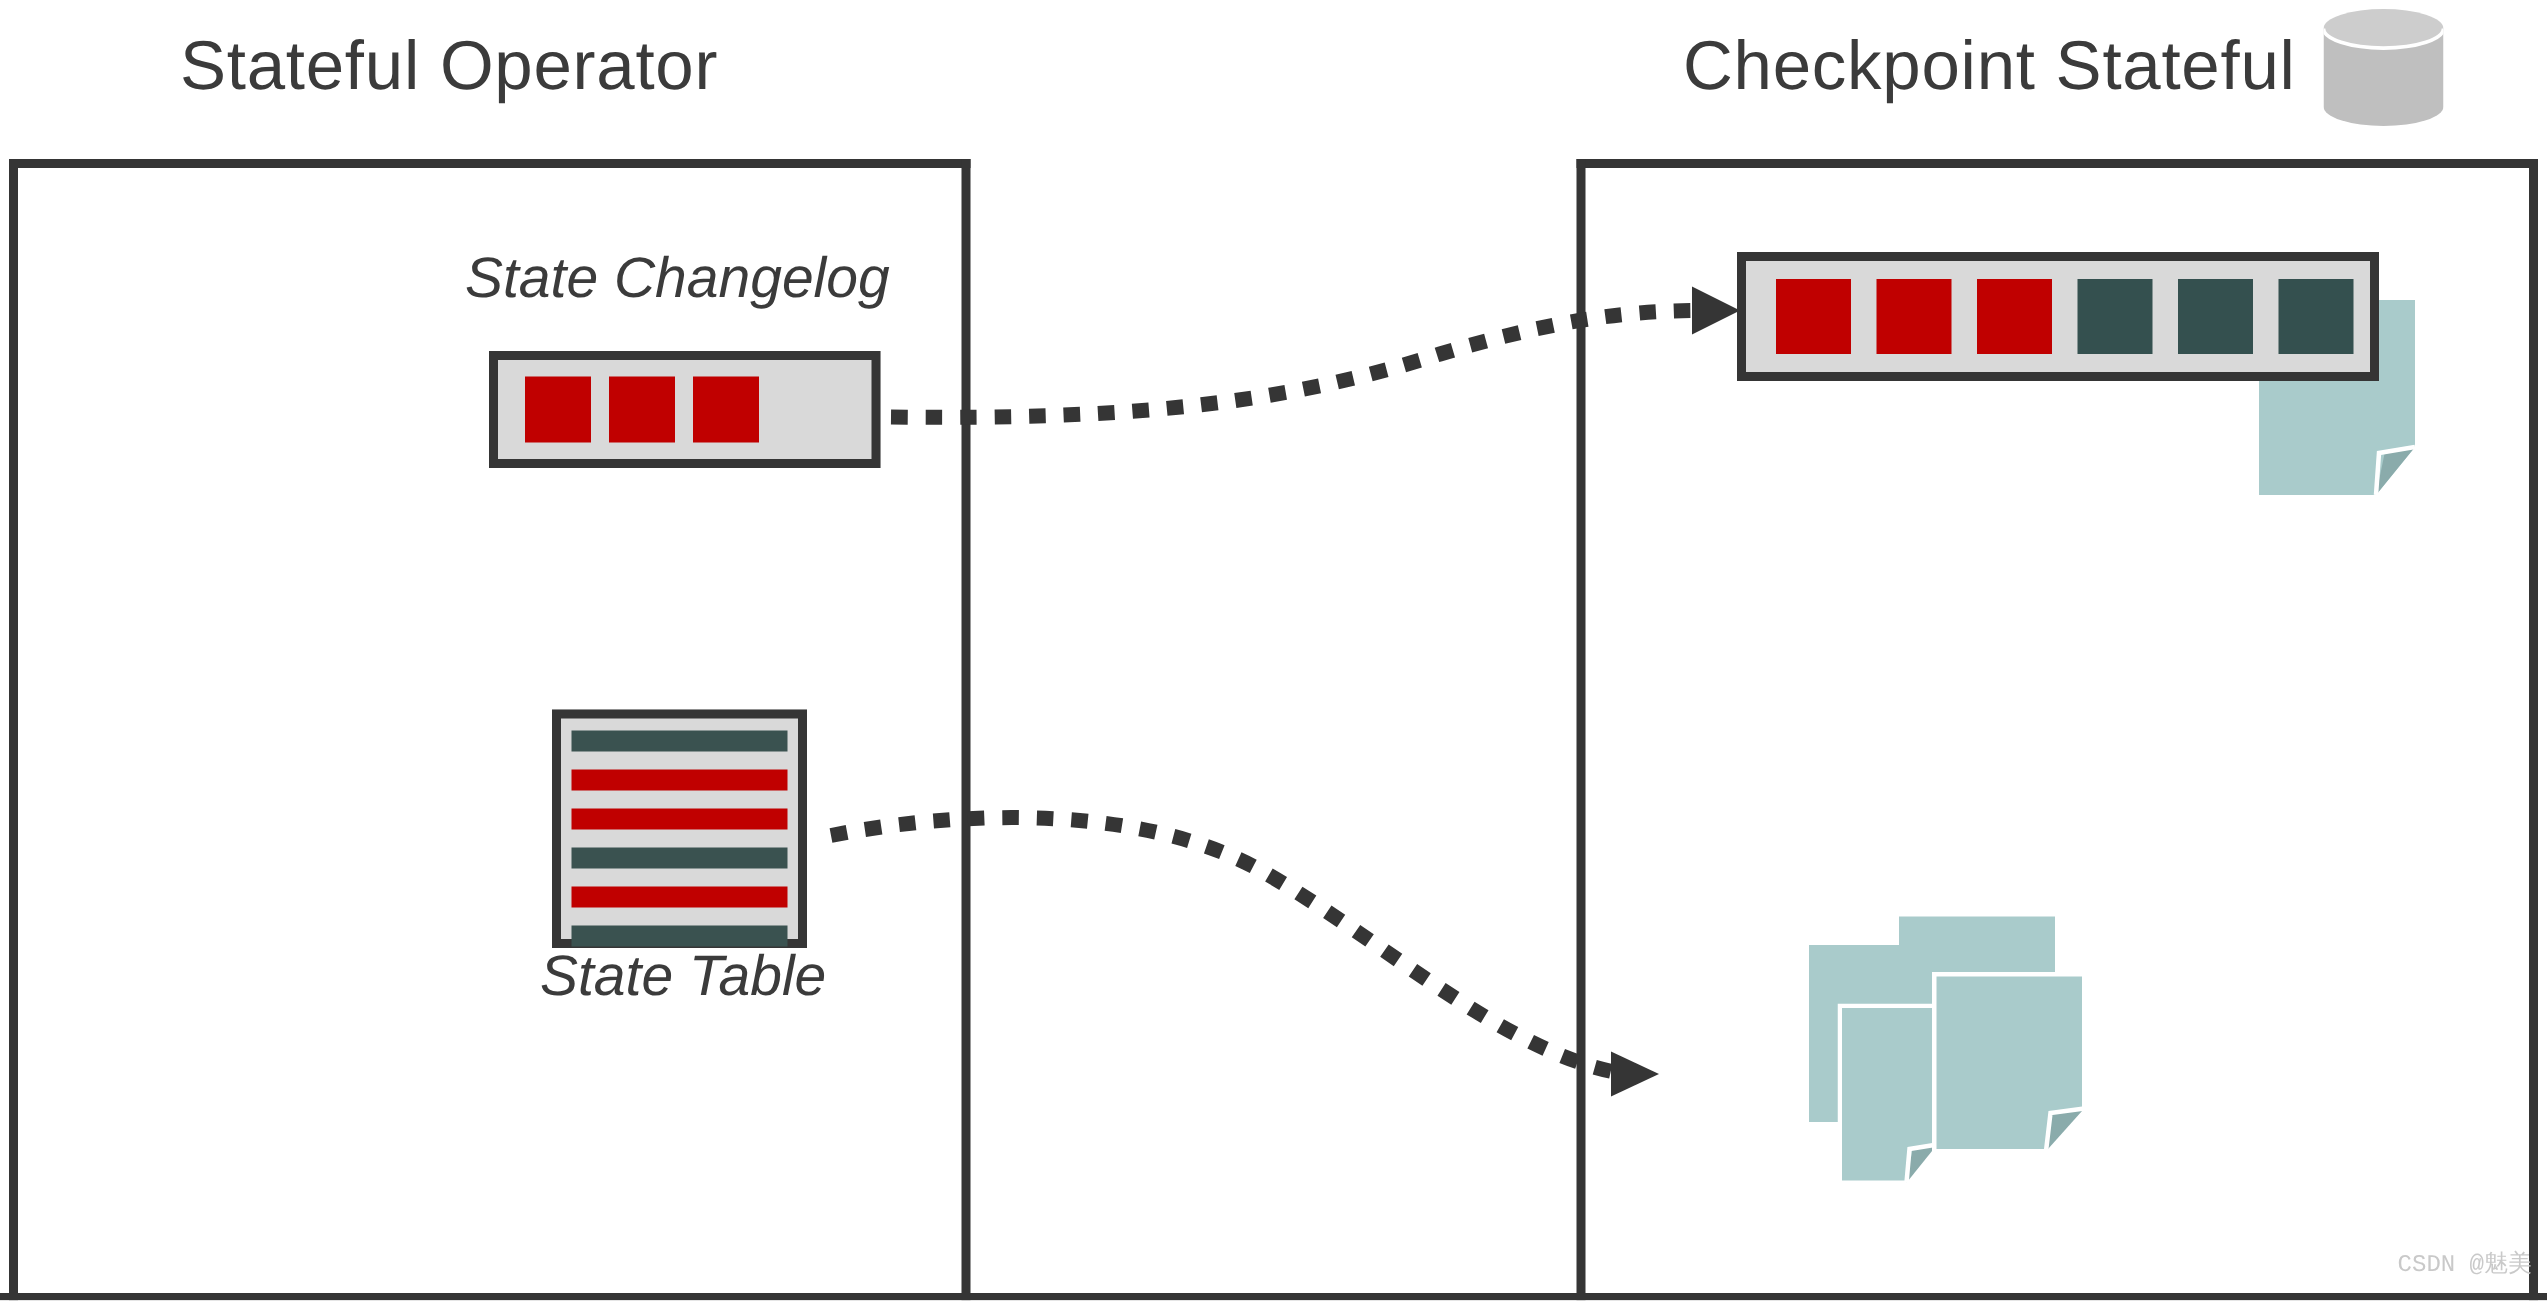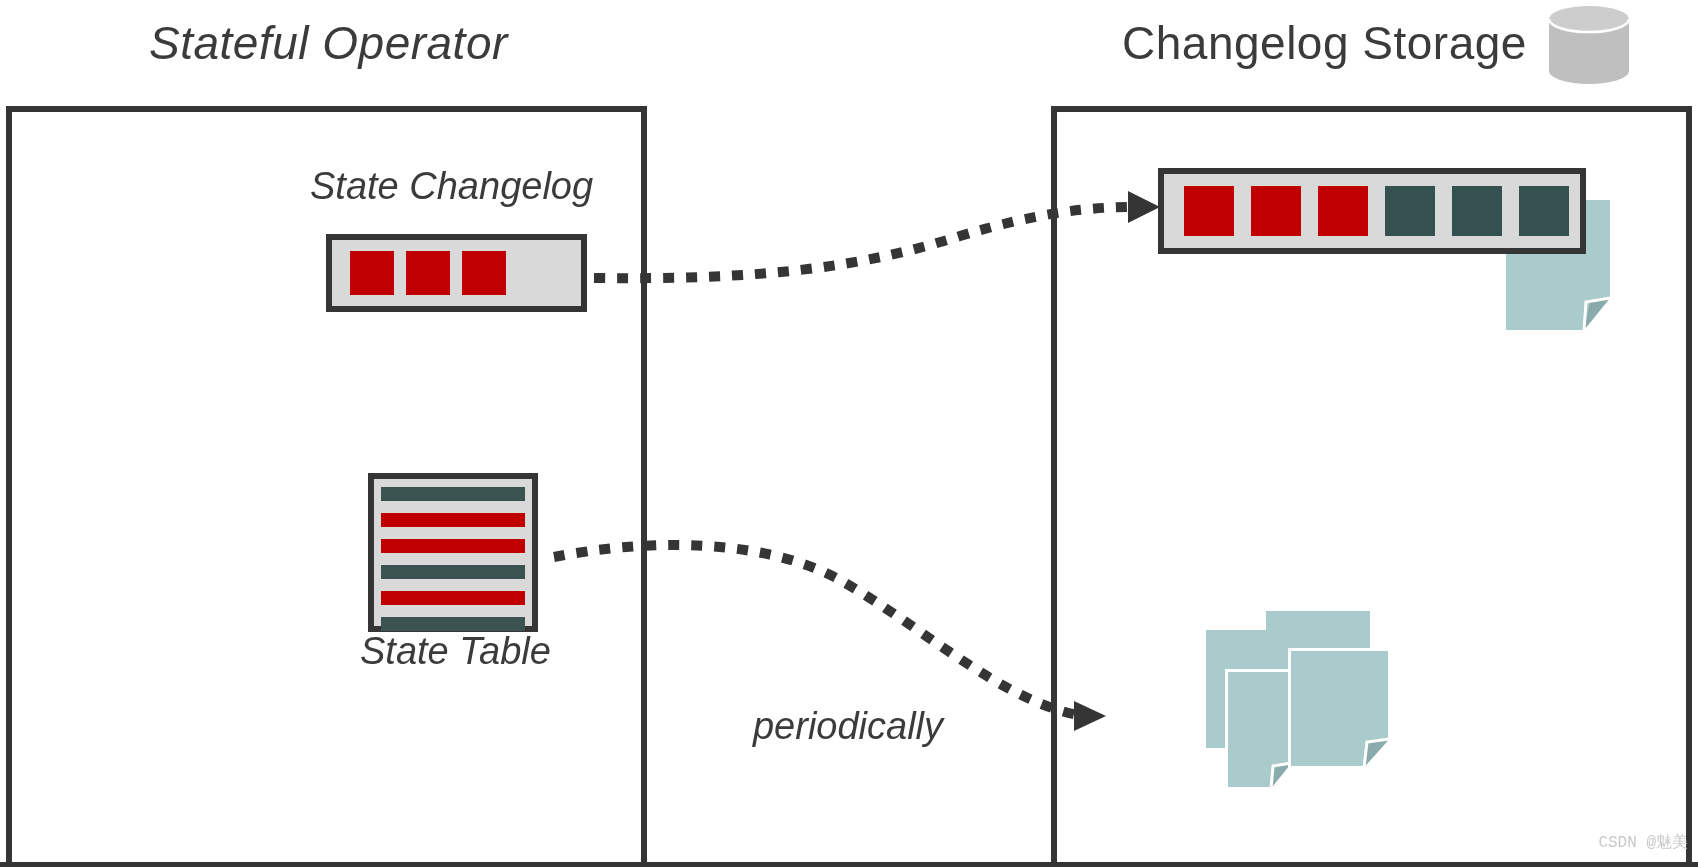--- a/index.html
+++ b/index.html
@@ -21,21 +21,21 @@
   
   .panel-title {
     position: absolute;
     font-family: "Liberation Sans", sans-serif;
     font-weight: 300;
     font-size: 46px;
     color: #3b3b3b;
     letter-spacing: 0.5px;
     white-space: nowrap;
   }
-  #title-left  { left: 149px; top: 16px; font-style: italic; }
+  #title-left  { left: 120px; top: 16px; }
   #title-right { left: 1122px; top: 16px; }
 
   
   #db-icon {
     position: absolute;
     left: 1549px;
     top: 6px;
     width: 80px;
     height: 78px;
   }
@@ -152,21 +152,21 @@
     background: #353535;
   }
 </style>
 </head>
 <body>
 
 <div id="canvas">
 
   <div class="panel-title" id="title-left">Stateful Operator</div>
 
-  <div class="panel-title" id="title-right">Changelog Storage</div>
+  <div class="panel-title" id="title-right">Checkpoint Stateful</div>
 
   <svg id="db-icon" viewBox="0 0 80 78">
     <path d="M0,13 L0,65 A40,13 0 0,0 80,65 L80,13 Z" fill="#bfbfbf"></path>
     <ellipse cx="40" cy="13" rx="40" ry="13" fill="#cdcdcd"></ellipse>
     <path d="M0,13 A40,13 0 0,0 80,13" fill="none" stroke="#ffffff" stroke-width="2.5"></path>
   </svg>
 
   <div class="panel" id="panel-left"></div>
   <div class="panel" id="panel-right"></div>
 
@@ -214,21 +214,20 @@
     <path d="M66.5,94 L48,97 L46,119.5" fill="none" stroke="#ffffff" stroke-width="3"></path>
   </svg>
 
   <svg class="doc-svg" style="left:1288px; top:648px; width:103px; height:121px;" viewBox="0 0 103 121">
     <path d="M1.5,1.5 L101.5,1.5 L101.5,91 L76,119.5 L1.5,119.5 Z" fill="#a9cbcb" stroke="#ffffff" stroke-width="3"></path>
     <path d="M101.5,91 L76,119.5 L80,94 Z" fill="#8aabab"></path>
     <path d="M101.5,91 L79,94 L76,119.5" fill="none" stroke="#ffffff" stroke-width="3"></path>
   </svg>
 
   <div id="caption">
-    <div>periodically</div>
   </div>
 
   <svg id="arrows" viewBox="0 0 1698 867">
 
     <g>
       <path d="M594,278 C760,280 860,268 960,236 C1040,212 1090,207 1134,207" fill="none" stroke="#353535" stroke-width="10" stroke-linecap="butt" stroke-dasharray="11 12"></path>
       <path d="M1128,191 L1160,207 L1128,223 Z" fill="#353535"></path>
     </g>
 
     <g>

